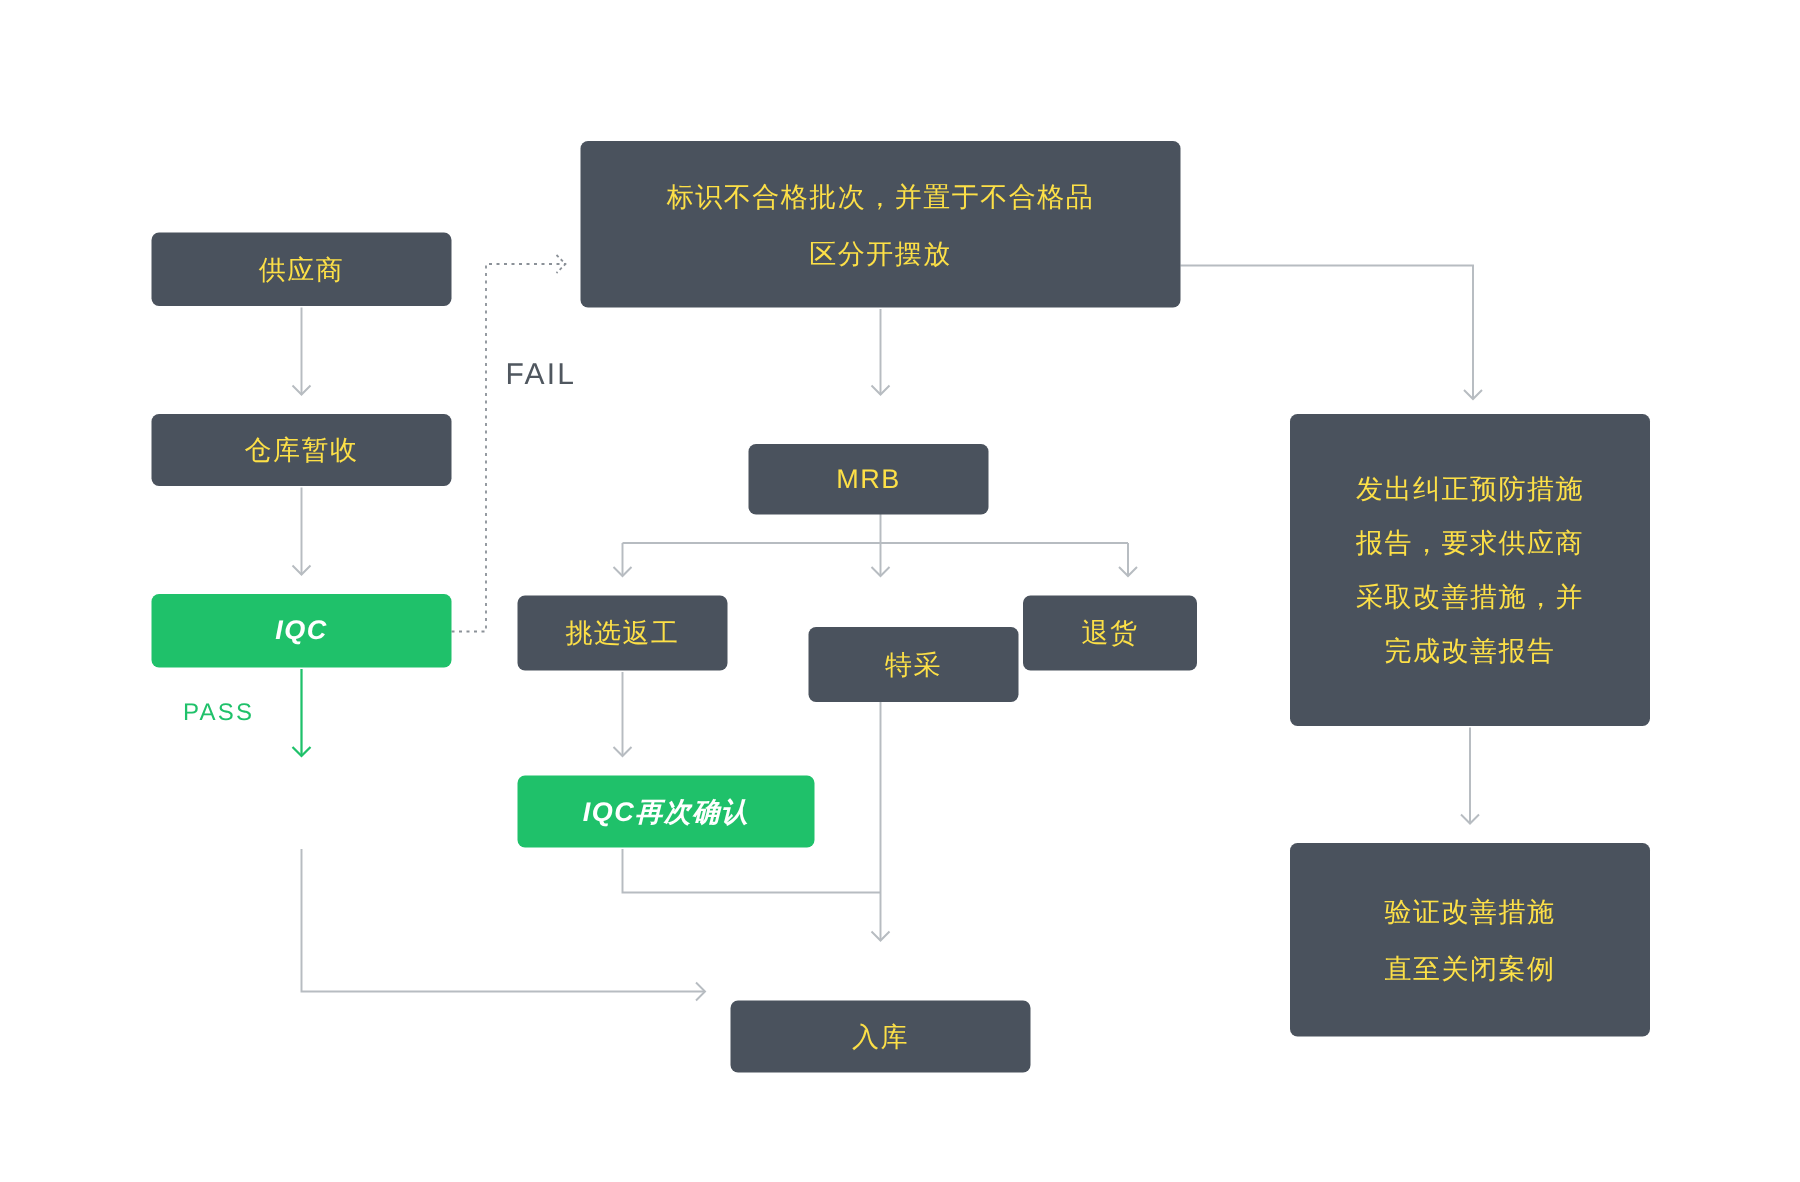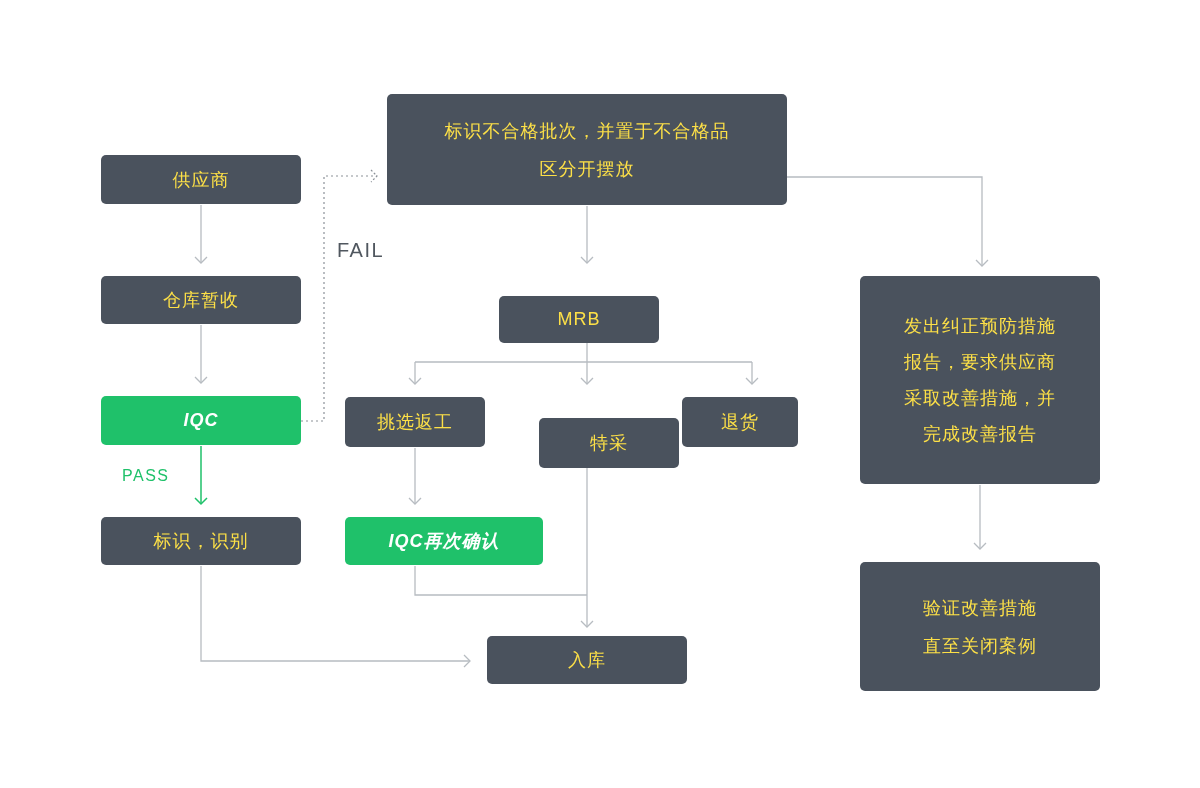--- a/index.html
+++ b/index.html
@@ -34,21 +34,21 @@
   .n-supplier{left:101px;top:155px;width:200px;height:49px;}
   .n-warehouse{left:101px;top:276px;width:200px;height:48px;}
   .n-iqc{left:101px;top:396px;width:200px;height:49px;}
   .n-mark{left:101px;top:517px;width:200px;height:48px;}
   .n-nonconforming{left:387px;top:94px;width:400px;height:111px;}
   .n-mrb{left:499px;top:276px;width:160px;height:47px;margin-top:20px;}
   .n-rework{left:345px;top:397px;width:140px;height:50px;}
   .n-special{left:517px;top:418px;width:140px;height:50px;margin-left:22px;}
   .n-returns{left:682px;top:397px;width:116px;height:50px;}
   .n-iqc2{left:345px;top:517px;width:198px;height:48px;}
-  .n-instock{left:487px;top:636px;width:200px;height:48px;}
+  .n-instock{left:487px;top:667px;width:200px;height:48px;}
   .n-capa{left:860px;top:276px;width:240px;height:208px;}
   .n-capa .ln{line-height:36px;}
   .n-verify{left:860px;top:562px;width:240px;height:129px;}
   .lbl-fail{left:337px;top:239px;}
   .lbl-pass{left:122px;top:467px;font-size:16px;}
 </style>
 </head>
 <body>
 
 <div class="canvas">
@@ -95,23 +95,20 @@
   </div>
 
   <div class="node n-warehouse">
     <span class="ln">仓库暂收</span>
   </div>
 
   <div class="node green n-iqc">
     <span class="ln">IQC</span>
   </div>
 
-  <div class="node n-mark">
-    <span class="ln">标识，识别</span>
-  </div>
 
   <div class="node multiline n-nonconforming">
     <span class="ln">标识不合格批次，并置于不合格品</span>
     <span class="ln">区分开摆放</span>
   </div>
 
   <div class="node n-mrb">
     <span class="ln">MRB</span>
   </div>
 

